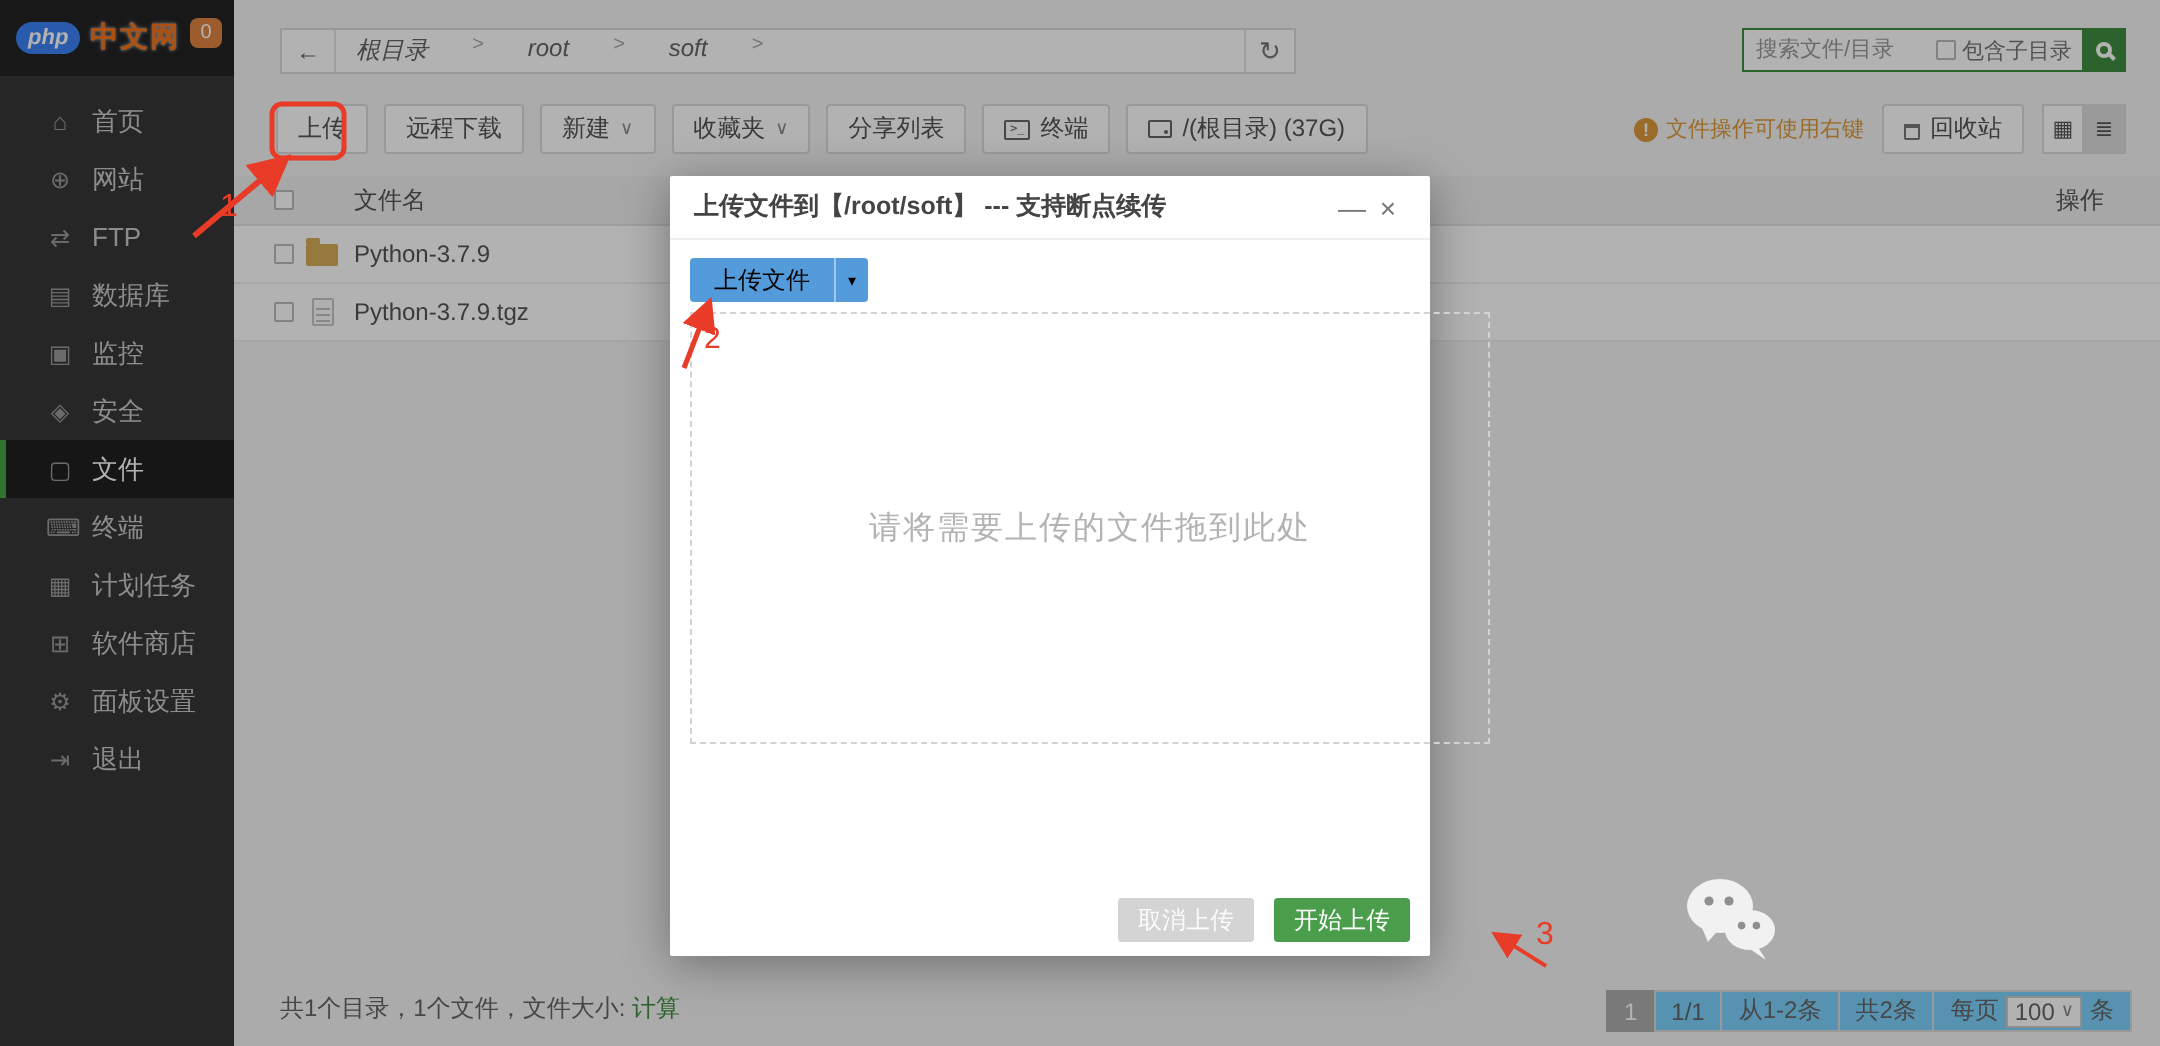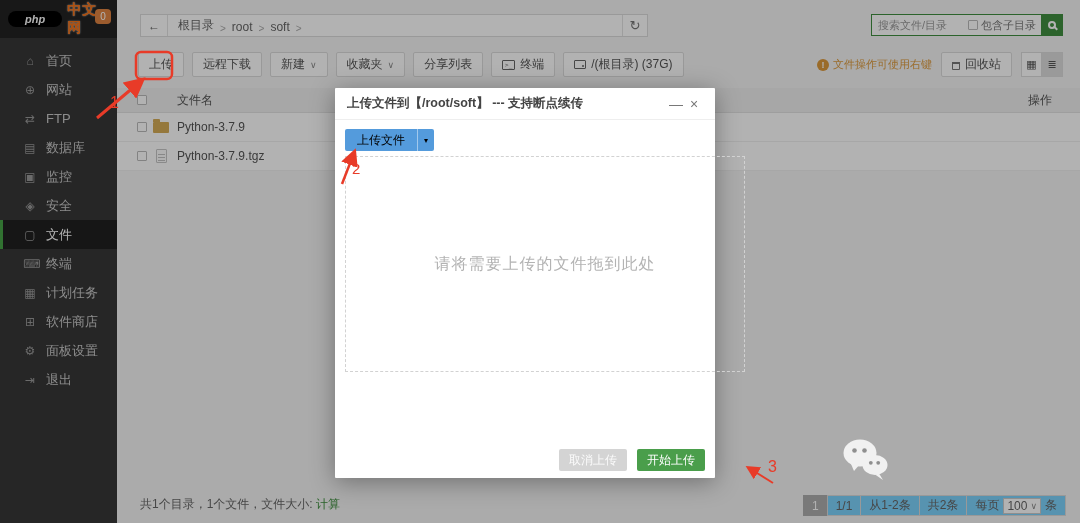--- a/index.html
+++ b/index.html
@@ -3,34 +3,34 @@
 <meta charset="utf-8">
 <style>
   * { margin:0; padding:0; box-sizing:border-box; }
   html,body { width:1080px; height:523px; overflow:hidden; }
   body { font-family:"Liberation Sans","DejaVu Sans",sans-serif; font-size:12px; color:#555; background:#f5f5f5; }
   .app { position:relative; width:1080px; height:523px; overflow:hidden; }
 
   
   .sidebar { position:absolute; left:0; top:0; width:117px; height:523px; background:#373737; z-index:1; }
   .logo-bar { height:38px; background:#232323; display:flex; align-items:center; padding:0 8px; gap:5px; position:relative; }
-  .php-badge { background:#000000; color:#fff; font-weight:bold; font-style:italic; font-size:11px; padding:2px 17px; border-radius:9px; }
+  .php-badge { background:#3b82f6; color:#fff; font-weight:bold; font-style:italic; font-size:11px; padding:2px 6px; border-radius:9px; }
   .logo-text { color:#f97316; font-weight:bold; font-size:14px; text-shadow:0 0 2px #9a9a9a, 0 0 1px #bbb; letter-spacing:1px; }
   .msg-badge { position:absolute; right:6px; top:9px; background:#e08543; color:#fff; font-size:10px; line-height:15px; min-width:16px; text-align:center; border-radius:4px; }
   .nav { padding-top:8px; }
   .nav-item { height:29px; display:flex; align-items:center; padding-left:20px; gap:9px; color:#c9c9c9; font-size:13px; cursor:pointer; border-left:3px solid transparent; }
   .nav-item .nico { width:14px; color:#9a9a9a; font-size:12px; text-align:center; }
   .nav-item.active { background:#202020; border-left-color:#47a447; color:#fff; }
 
   
   .main { position:absolute; left:117px; top:0; width:963px; height:523px; background:#f5f5f5; z-index:1; }
 
   .crumb-bar { position:absolute; left:23px; top:14px; width:508px; height:23px; background:#fff; border:1px solid #dcdcdc; display:flex; align-items:center; }
   .crumb-back { width:27px; height:100%; border-right:1px solid #e2e2e2; display:flex; align-items:center; justify-content:center; color:#666; cursor:pointer; }
-  .crumbs { flex:1; display:flex; align-items:flex-end; gap:6px; padding-left:10px; color:#666; }
+  .crumbs { flex:1; display:flex; align-items:flex-start; gap:22px; padding-left:10px; color:#666;font-style:italic; }
   .crumb { cursor:pointer; }
   .crumb-sep { color:#aaa; font-size:10px; }
   .crumb-refresh { width:25px; height:100%; border-left:1px solid #e2e2e2; display:flex; align-items:center; justify-content:center; color:#777; font-size:13px; cursor:pointer; }
 
   .search-box { position:absolute; right:17px; top:14px; width:192px; height:22px; border:1px solid #3f8f3f; background:#fff; display:flex; align-items:center; }
   .search-input { flex:1; border:none; outline:none; font-size:11px; padding:0 6px; color:#555; background:transparent; min-width:40px; }
   .search-input::placeholder { color:#9a9a9a; }
   .sub-check { display:flex; align-items:center; gap:3px; color:#777; font-size:11px; white-space:nowrap; padding-right:5px; }
   .cb { display:inline-block; width:10px; height:10px; border:1px solid #bbb; background:#fff; border-radius:1px; }
   .search-btn { width:22px; height:22px; margin:-1px -1px -1px 0; background:#3f8f3f; display:flex; align-items:center; justify-content:center; cursor:pointer; }

